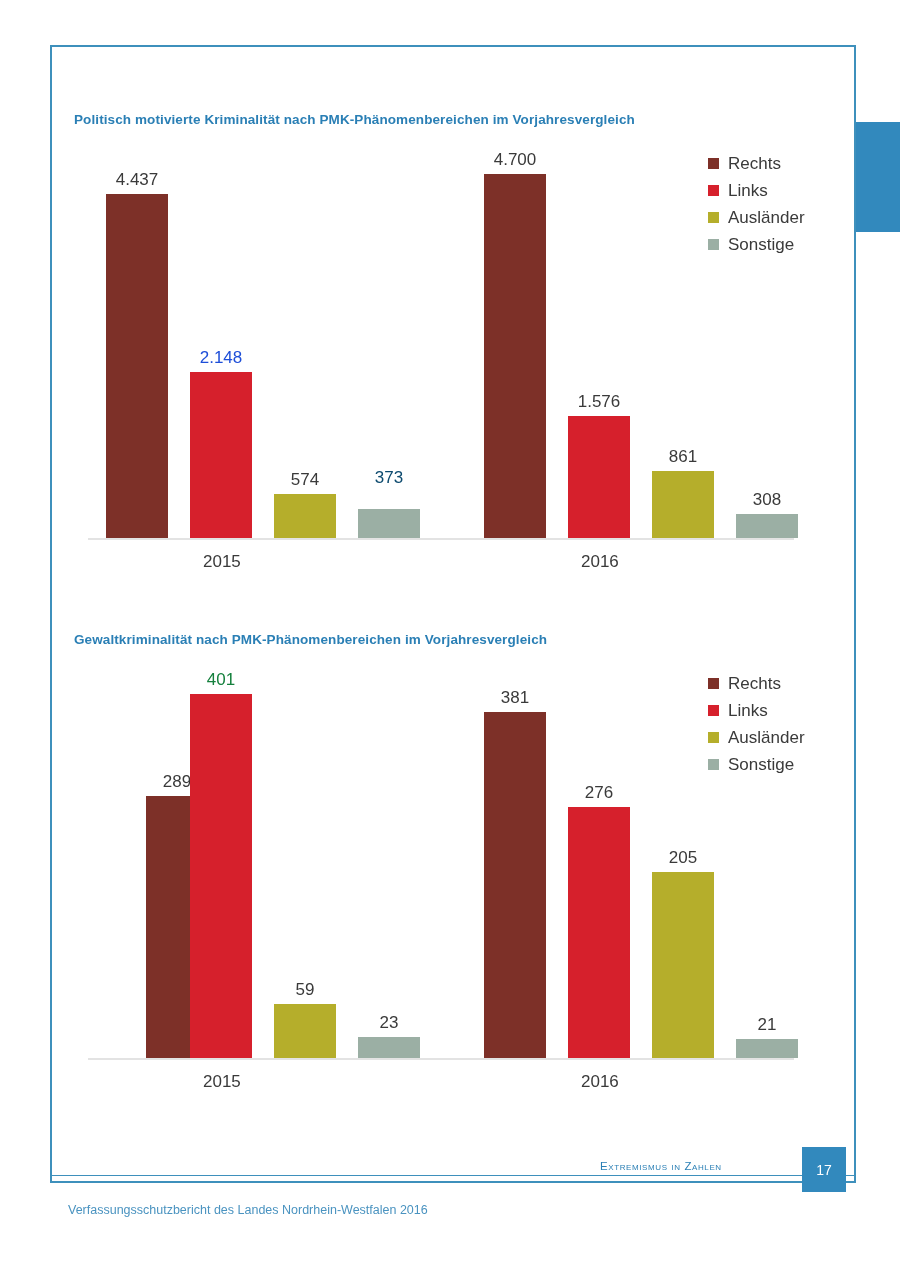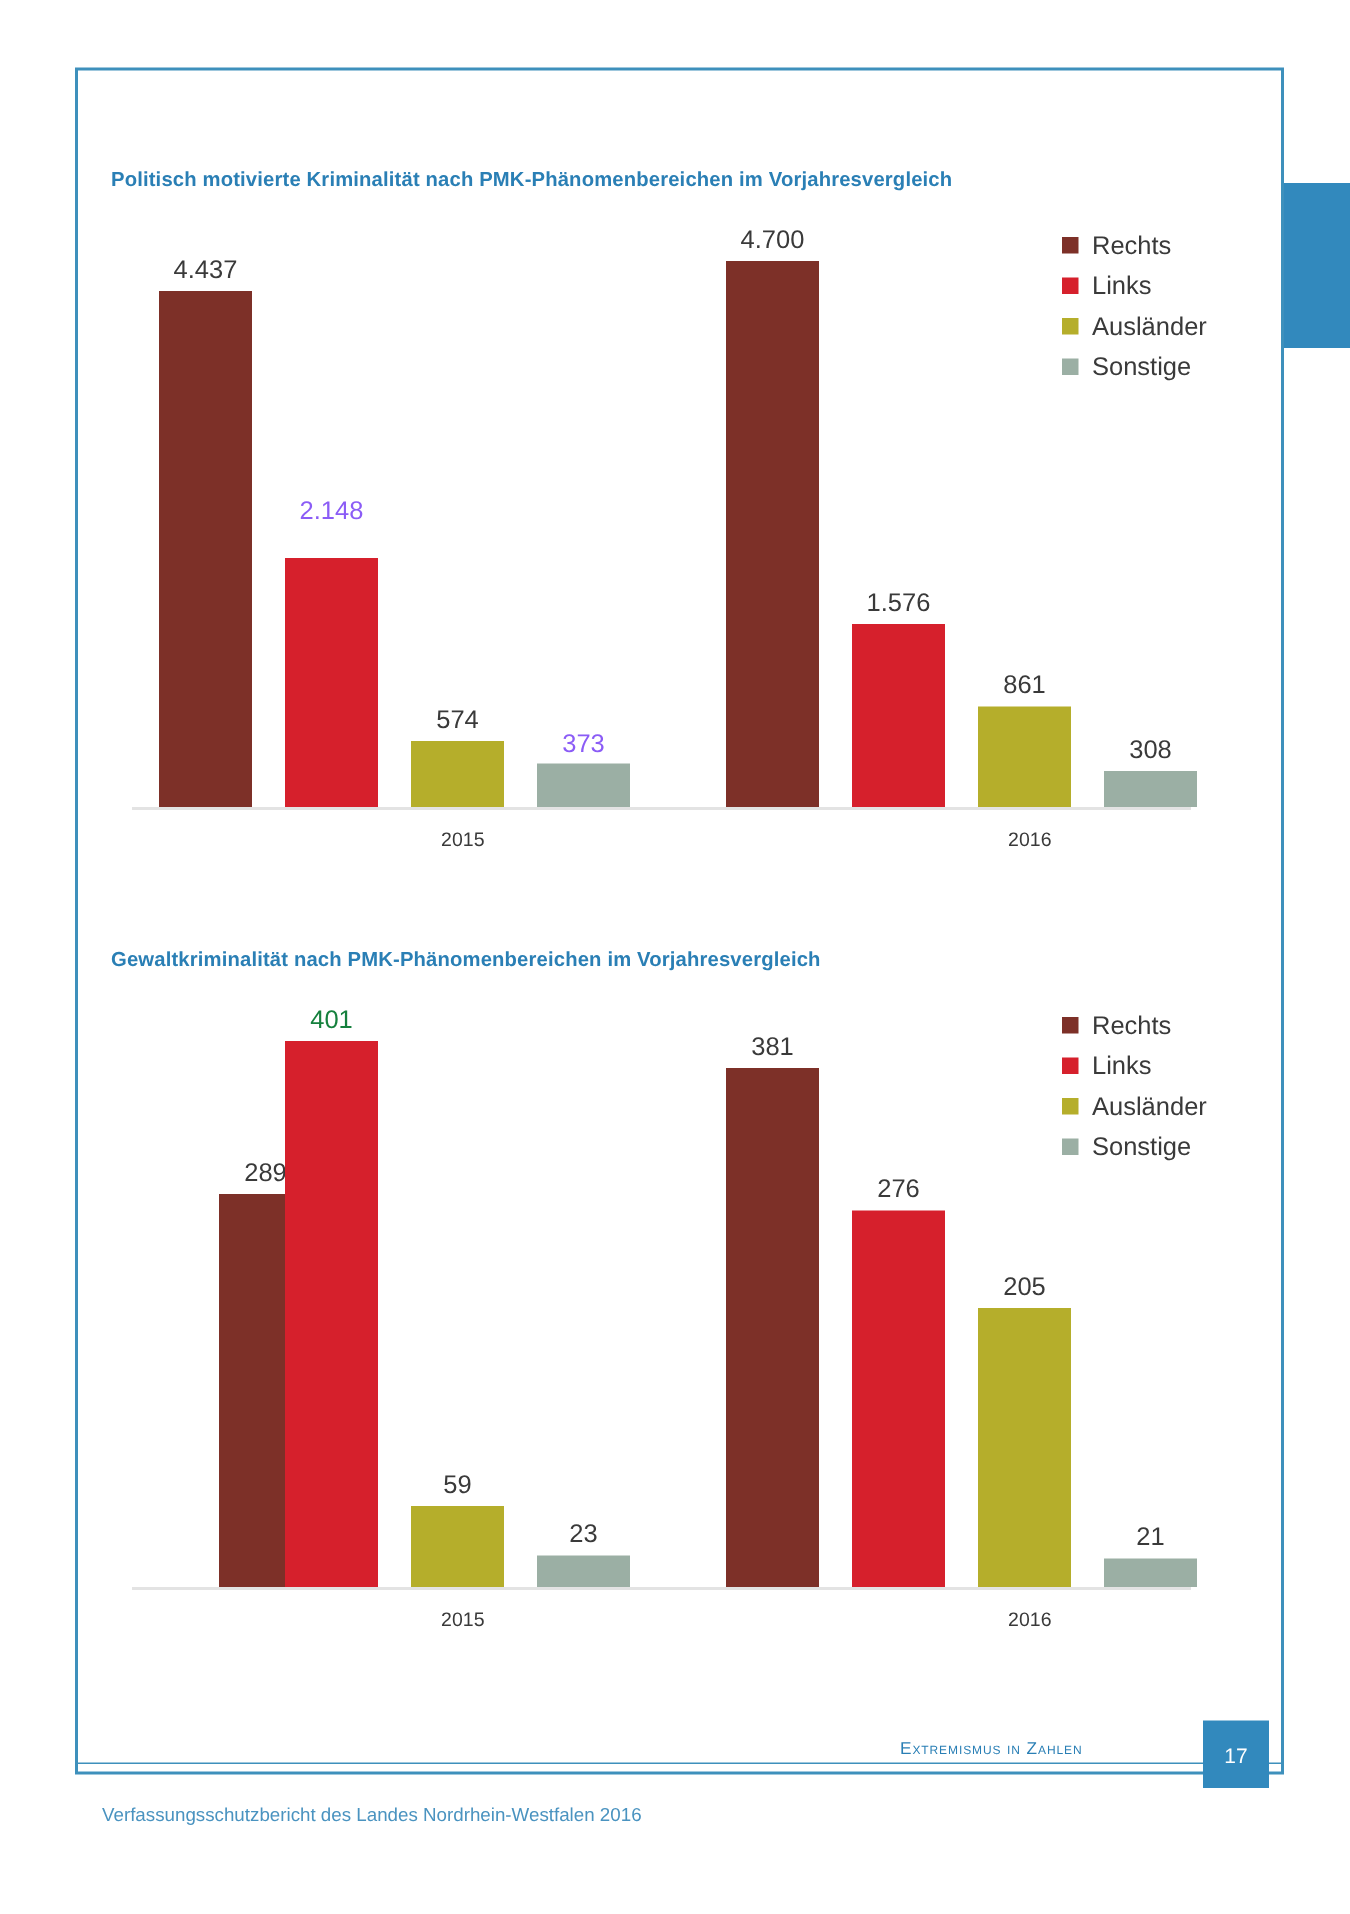--- a/index.html
+++ b/index.html
@@ -98,23 +98,23 @@
     left: -14px;
     width: 90px;
     text-align: center;
     font-size: 17px;
     color: #3a3a3a;
     white-space: nowrap;
   }
 
   .group-label {
     position: absolute;
-    font-size: 13px;
+    font-size: 17px;
     color: #3a3a3a;
-    text-align: right;
+    text-align: left;
     width: 120px;
   }
 
   
   .legend {
     position: absolute;
     font-size: 17px;
     color: #3a3a3a;
     line-height: 27px;
   }
@@ -181,29 +181,29 @@
     <div class="chart-title">Politisch motivierte Kriminalität nach PMK-Phänomenbereichen im Vorjahresvergleich</div>
     <div class="plot">
       <div class="plot-inner" id="plot-0">
           <div class="axis-line" style="background: rgb(227, 227, 227);"></div>
           <div class="bar-wrap" style="left: 18px; height: 374px;">
             <div class="bar" style="height: 344px; background: rgb(125, 48, 40);"></div>
             <div class="bar-label" style="bottom: 348px; color: rgb(58, 58, 58);">4.437</div>
           </div>
           <div class="bar-wrap" style="left: 102px; height: 196px;">
             <div class="bar" style="height: 166px; background: rgb(214, 32, 44);"></div>
-            <div class="bar-label" style="bottom: 187px; color: #8b5cf6;">2.148</div>
+            <div class="bar-label" style="bottom: 170px; color: #1d4ed8;">2.148</div>
           </div>
           <div class="bar-wrap" style="left: 186px; height: 74px;">
             <div class="bar" style="height: 44px; background: rgb(181, 174, 43);"></div>
             <div class="bar-label" style="bottom: 48px; color: rgb(58, 58, 58);">574</div>
           </div>
           <div class="bar-wrap" style="left: 270px; height: 59px;">
             <div class="bar" style="height: 29px; background: rgb(155, 175, 164);"></div>
-            <div class="bar-label" style="bottom: 32px; color: #8b5cf6;">373</div>
+            <div class="bar-label" style="bottom: 50px; color: #0c4a6e;">373</div>
           </div>
           <div class="group-label" style="left: 115px; top: 412px; color: rgb(58, 58, 58);">2015</div>
           <div class="bar-wrap" style="left: 396px; height: 394px; padding-left: 30px;">
             <div class="bar" style="height: 364px; background: rgb(125, 48, 40);"></div>
             <div class="bar-label" style="bottom: 368px; color: rgb(58, 58, 58);">4.700</div>
           </div>
           <div class="bar-wrap" style="left: 480px; height: 152px;">
             <div class="bar" style="height: 122px; background: rgb(214, 32, 44);"></div>
             <div class="bar-label" style="bottom: 126px; color: rgb(58, 58, 58);">1.576</div>
           </div>

